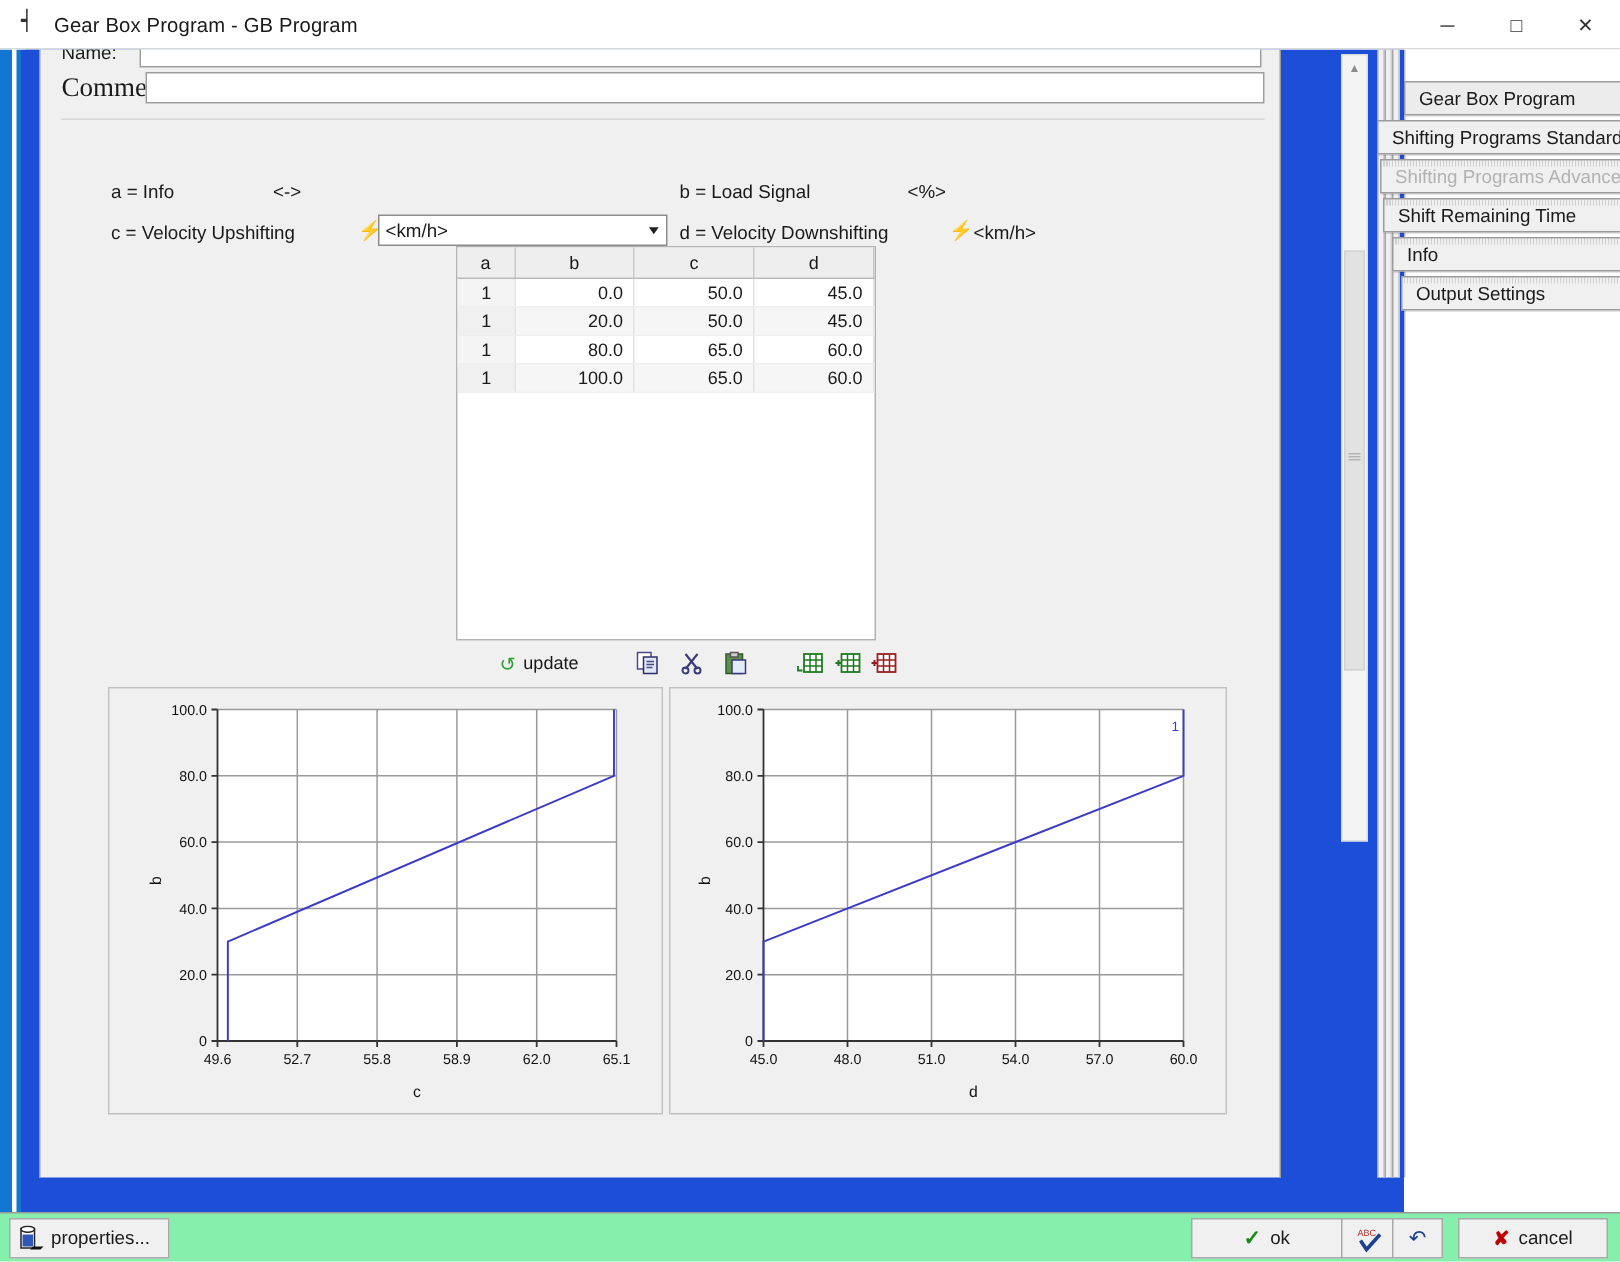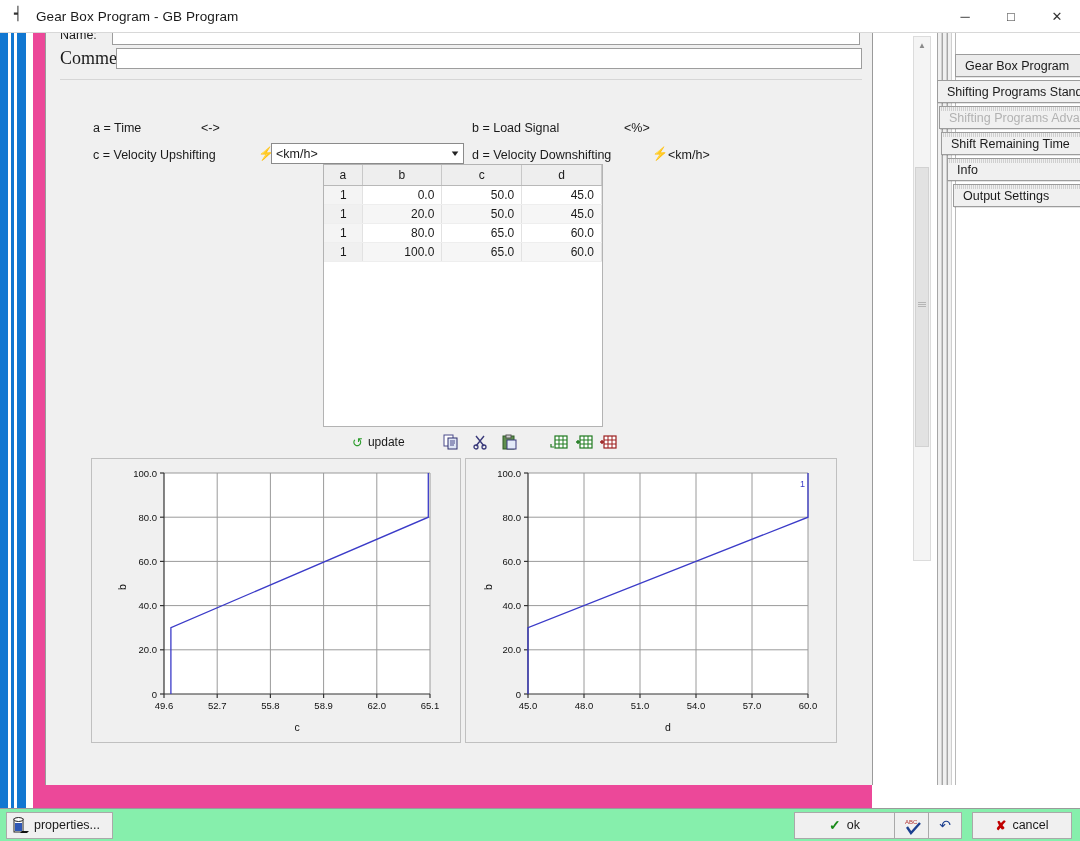--- a/index.html
+++ b/index.html
@@ -42,22 +42,22 @@
   #stage {
     position:absolute; left:0; top:33px; width:1080px; height:808px;
     background:#ffffff; overflow:hidden;
   }
 
   
   .stripe { position:absolute; top:0; height:775px; }
 
   
   #appwin {
-    position:absolute; left:33px; top:0; width:839px; height:775px;
-    background:#ec4899;
+    position:absolute; left:14px; top:0; width:922px; height:775px;
+    background:#1d4ed8;
   }
 
   
   #dialog {
     position:absolute; left:12px; top:0; width:828px; height:752px;
     background:#f0f0f0;
     border-left:1px solid #9a9a9a;
     border-right:1px solid #9a9a9a;
   }
 
@@ -300,21 +300,21 @@
 
       <div class="row-comment">
         <div class="lbl">Comment</div>
         <div class="fld"></div>
       </div>
 
       <div class="hrule"></div>
 
       <div class="legend">
         <div class="lg-row r1">
-          <div class="lg-cell a-lbl">a = Time</div>
+          <div class="lg-cell a-lbl">a = Info</div>
           <div class="lg-cell a-unit">&lt;-&gt;</div>
           <div class="lg-cell b-lbl">b = Load Signal</div>
           <div class="lg-cell b-unit">&lt;%&gt;</div>
         </div>
         <div class="lg-row r2">
           <div class="lg-cell c-lbl">c = Velocity Upshifting</div>
           <span class="bolt c">⚡</span>
           <div class="unit-select">
             <span>&lt;km/h&gt;</span>
             <span class="caret">▼</span>

